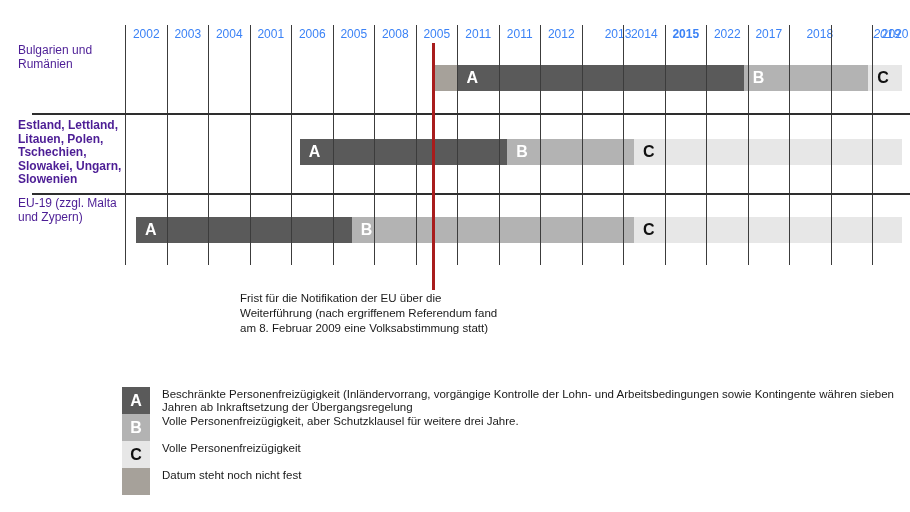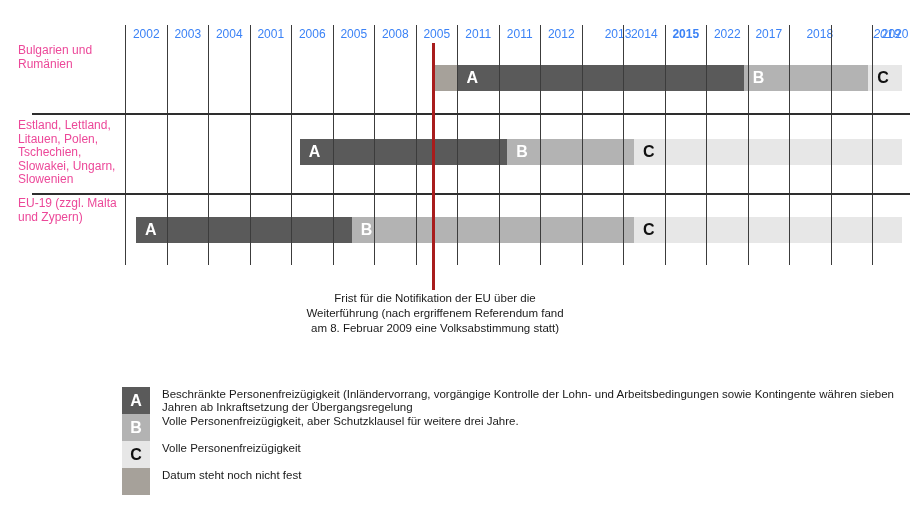--- a/index.html
+++ b/index.html
@@ -5,27 +5,27 @@
   html,body{margin:0;padding:0;background:#ffffff;}
   body{
     width:910px;height:512px;position:relative;overflow:hidden;
     font-family:"Liberation Sans", sans-serif;color:#1a1a1a;
   }
   #stage{position:absolute;left:0;top:0;width:910px;height:512px;}
   .gridline{position:absolute;top:25px;height:240px;width:1px;background:#3c3c3c;z-index:3;}
   .year-label{position:absolute;top:27px;height:14px;font-size:12px;text-align:center;color:#3b82f6;z-index:2;}
   .separator{position:absolute;left:32px;width:878px;height:2px;background:#2e2e2e;z-index:4;}
   #sep1{top:113px;} #sep2{top:193px;}
-  .row-label{position:absolute;left:18px;font-size:12px;line-height:13.5px;white-space:pre-line;color:#ec4899;z-index:2;}
+  .row-label{position:absolute;left:18px;font-size:12px;line-height:13.5px;white-space:pre-line;color:#4c1d95;z-index:2;}
   .bar{position:absolute;height:26px;z-index:1;display:flex;align-items:center;}
   .bar-letter{font-size:16px;font-weight:bold;color:#ffffff;padding-left:9px;position:relative;z-index:5;}
   .bar-letter.dark-letter{color:#111111;}
   #marker-line{position:absolute;top:43px;height:247px;width:3px;z-index:6;}
   #marker-caption{
-    position:absolute;left:240px;top:291px;width:390px;text-align:center;
+    position:absolute;left:240px;top:291px;width:390px;
     font-size:11.5px;line-height:15px;white-space:pre-line;color:#1a1a1a;z-index:2;
   }
   #legend{position:absolute;left:122px;top:387px;z-index:2;}
   .legend-item{display:flex;align-items:flex-start;}
   .legend-box{
     width:28px;height:27px;flex:0 0 28px;display:flex;align-items:center;justify-content:center;
     font-size:16px;font-weight:bold;color:#ffffff;
   }
   .legend-box.dark-letter{color:#111111;}
   .legend-text{margin-left:12px;padding-top:1px;font-size:11.5px;line-height:13px;white-space:pre-line;color:#1a1a1a;width:760px;}
@@ -102,21 +102,21 @@
       <div class="bar" style="left: 351.675px; width: 282.2px; top: 217px; background: rgb(179, 179, 179);">
         <span class="bar-letter">B</span>
       </div>
       <div class="bar" style="left: 633.875px; width: 267.675px; top: 217px; background: rgb(231, 231, 231);">
         <span class="bar-letter dark-letter">C</span>
       </div>
     </div>
   <div id="labels-layer">
       <div class="row-label" style="top: 44px;">Bulgarien und
 Rumänien</div>
-      <div class="row-label" style="top: 119px;">Estland, Lettland,
+      <div class="row-label" style="top: 119px; font-weight: bold;">Estland, Lettland,
 Litauen, Polen,
 Tschechien,
 Slowakei, Ungarn,
 Slowenien</div>
       <div class="row-label" style="top: 197px;">EU-19 (zzgl. Malta
 und Zypern)</div>
     </div>
 
   <div id="marker-line" style="left: 432.345px; background: rgb(168, 28, 28);"></div>
   <div id="marker-caption">Frist für die Notifikation der EU über die

